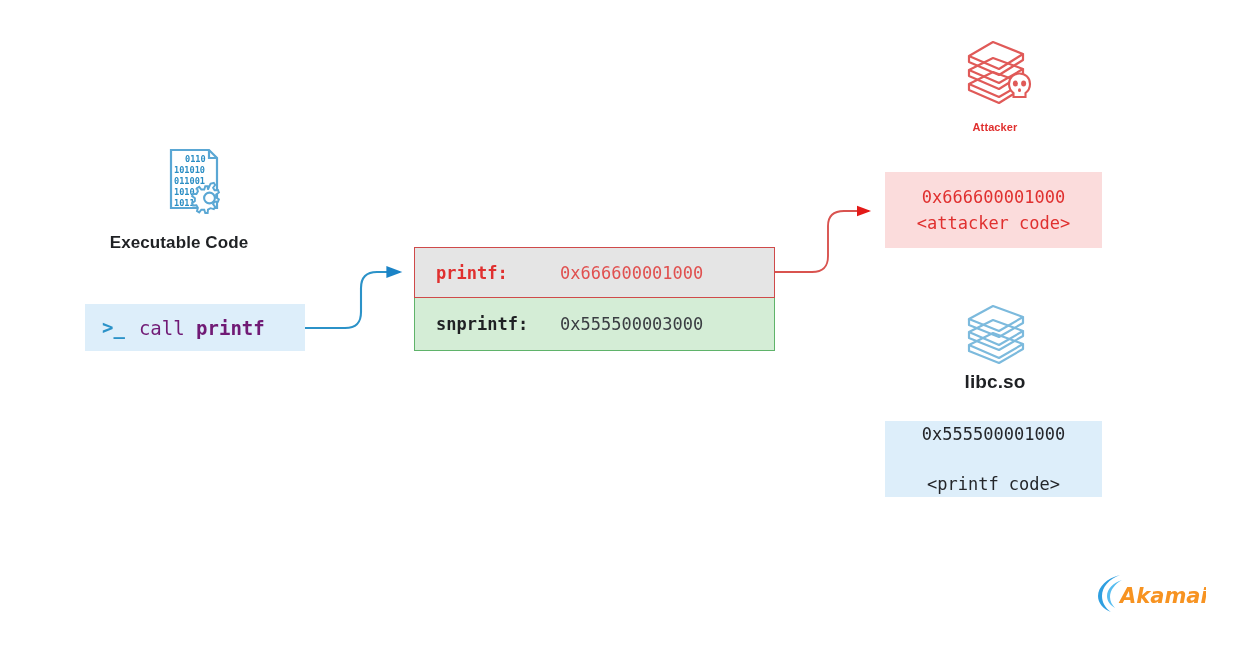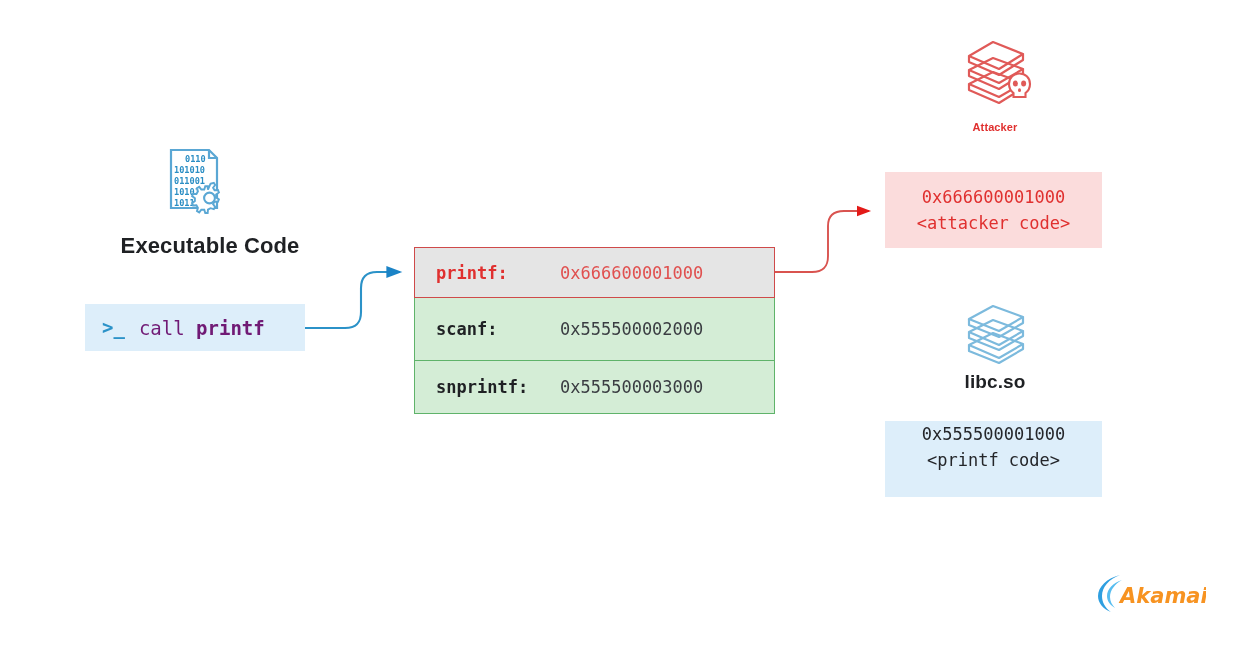--- a/index.html
+++ b/index.html
@@ -32,25 +32,25 @@
   }
 
   
   #exec-icon {
     left: 163px;
     top: 146px;
     width: 74px;
     height: 72px;
   }
   #exec-label {
-    left: 75px;
+    left: 44px;
     top: 233px;
     width: 270px;
     text-align: center;
-    font-size: 22px;
+    font-size: 17px;
     font-weight: bold;
     color: #1f2124;
     letter-spacing: 0.1px;
   }
   #call-box {
     left: 85px;
     top: 304px;
     width: 220px;
     height: 47px;
     background: #ddeefa;
@@ -182,21 +182,21 @@
   }
   #libc-box {
     left: 885px;
     top: 421px;
     width: 217px;
     height: 76px;
     background: #ddeefa;
     display: flex;
     flex-direction: column;
     align-items: center;
-    justify-content: flex-start;
+    justify-content: space-between;
     font-family: "DejaVu Sans Mono", monospace;
     font-size: 17px;
     color: #24262a;
     line-height: 1.55;
     white-space: pre;
   }
 
   
   #akamai-logo {
     left: 1096px;
@@ -262,24 +262,20 @@
     <span class="prompt">&gt;_</span>
     <span class="cmd"><span>call </span><span class="fn">printf</span></span>
   </div>
 
 
   <div class="abs" id="got-table">
     <div class="got-row hijacked">
       <span class="sym">printf:</span>
       <span class="addr">0x666600001000</span>
     </div>
-    <div class="got-row normal">
-      <span class="sym">scanf:</span>
-      <span class="addr">0x555500002000</span>
-    </div>
     <div class="got-row normal last">
       <span class="sym">snprintf:</span>
       <span class="addr">0x555500003000</span>
     </div>
   </div>
 
   <div class="abs" id="attacker-icon">
     <svg viewBox="0 0 78 80" width="78" height="80" xmlns="http://www.w3.org/2000/svg">
       <g fill="none" stroke="#e05a58" stroke-width="2.2" stroke-linejoin="round">
 

